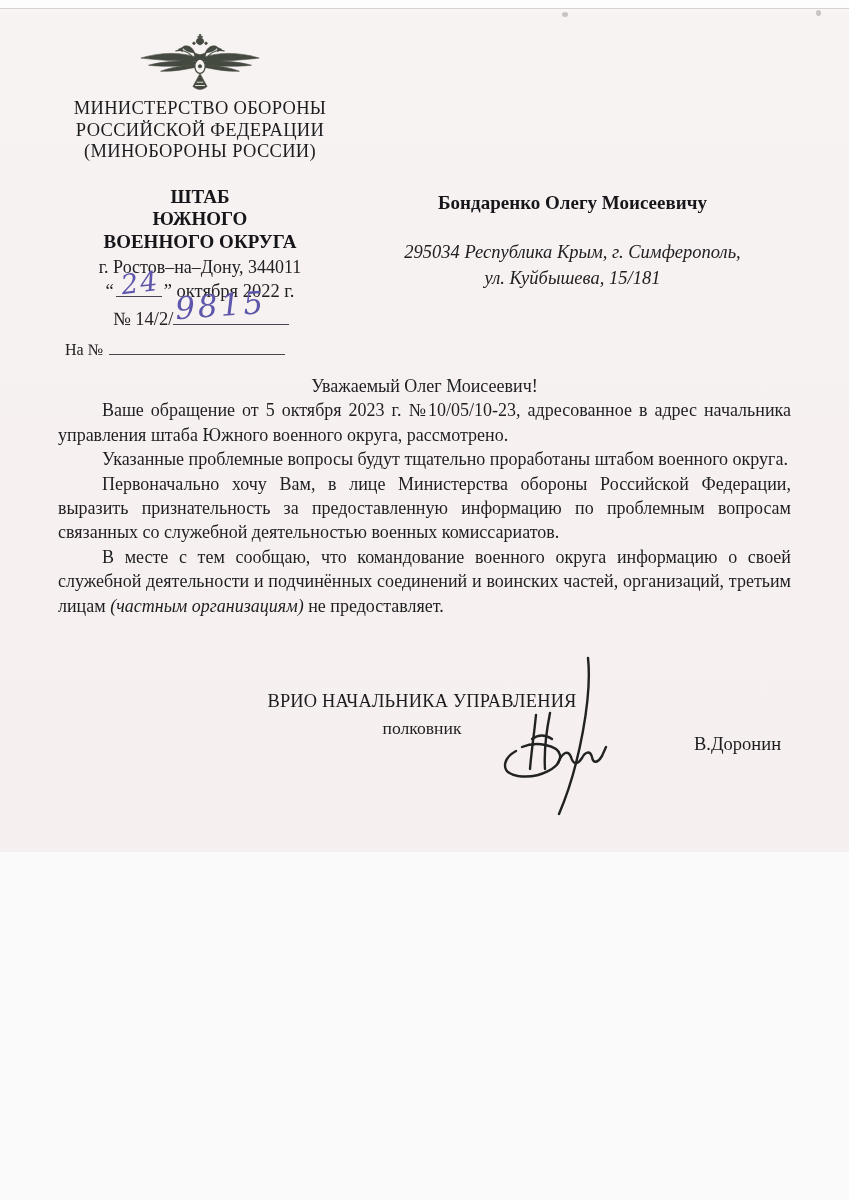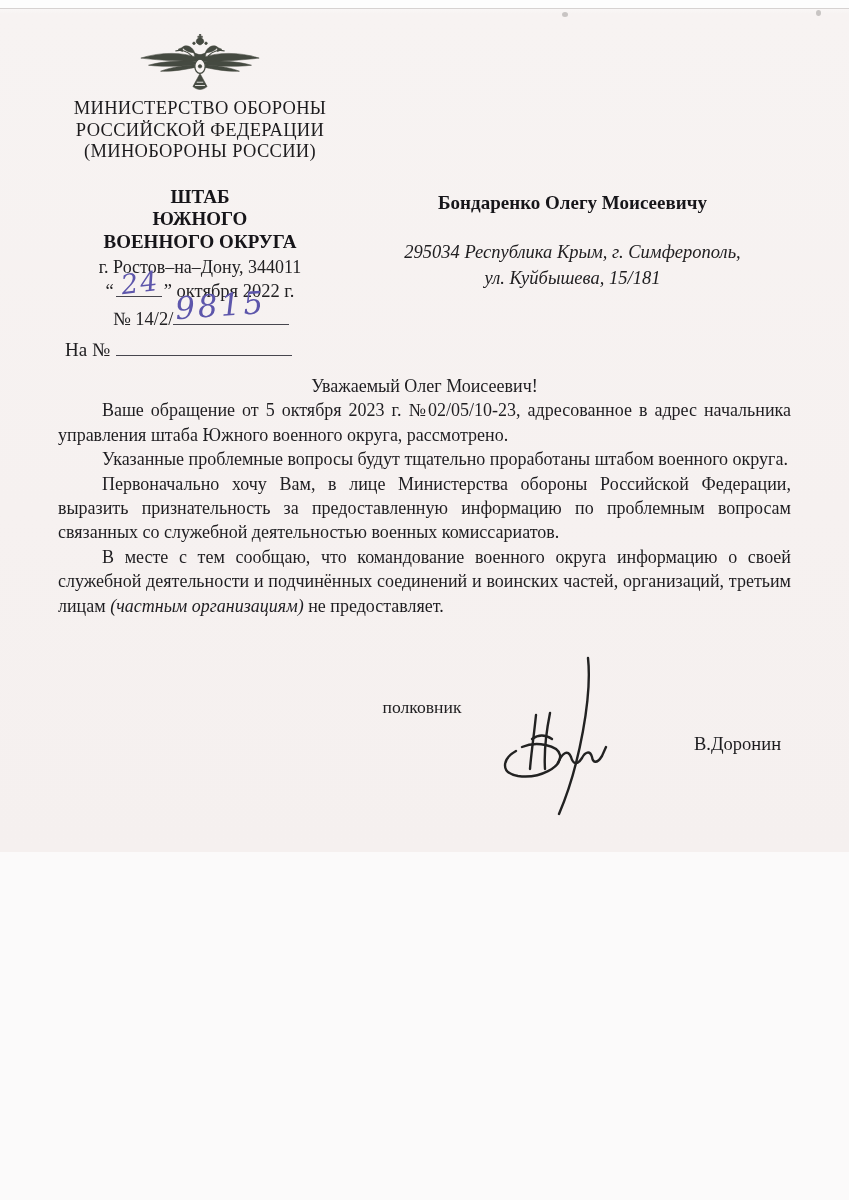--- a/index.html
+++ b/index.html
@@ -25,21 +25,21 @@
   
   .letterhead-left{
     position:absolute;left:55px;top:34px;width:290px;text-align:center;
   }
   .emblem{display:block;margin:0 auto 7px auto;}
   .ministry div{font-size:18.5px;line-height:21.5px;letter-spacing:.3px;color:#1d1c1e;}
   .unit{margin-top:23px;font-weight:bold;font-size:19px;line-height:22.5px;color:#161519;}
   .city{font-size:18px;margin-top:4px;}
   .date-line{font-size:18.5px;margin-top:3px;white-space:nowrap;}
   .num-line{font-size:18.5px;margin-top:7px;text-align:left;padding-left:58px;white-space:nowrap;}
-  .ref-line{font-size:19px;margin-top:9px;text-align:left;padding-left:10px;white-space:nowrap;}
+  .ref-line{font-size:16px;margin-top:9px;text-align:left;padding-left:10px;white-space:nowrap;}
   .blank-line{
     display:inline-block;position:relative;vertical-align:baseline;
     border-bottom:1.4px solid #47464e;height:15px;
   }
   .day-blank{width:46px;margin:0 2px;}
   .num-blank{width:116px;}
   .ref-blank{width:176px;margin-left:6px;}
   .hand{
     position:absolute;font-style:italic;
     font-family:"DejaVu Serif", serif;
@@ -148,27 +148,28 @@
   <div class="recipient">
     <div class="recipient-name">Бондаренко Олегу Моисеевичу</div>
     <div class="recipient-address">
       <div>295034 Республика Крым, г. Симферополь,</div>
       <div>ул. Куйбышева, 15/181</div>
     </div>
   </div>
 
   <div class="body-block">
     <div class="salutation">Уважаемый Олег Моисеевич!</div>
-    <p>Ваше обращение от 5 октября 2023 г. №02/05/10-23, адресованное в адрес начальника управления штаба Южного военного округа, рассмотрено.</p>
+    <p>Ваше обращение от 5 октября 2023 г. №10/05/10-23, адресованное в адрес начальника управления штаба Южного военного округа, рассмотрено.</p>
     <p>Указанные проблемные вопросы будут тщательно проработаны штабом военного округа.</p>
     <p>Первоначально хочу Вам, в лице Министерства обороны Российской Федерации, выразить признательность за предоставленную информацию по проблемным вопросам связанных со служебной деятельностью военных комиссариатов.</p>
     <p><span>В месте с тем сообщаю, что командование военного округа информацию о своей служебной деятельности и подчинённых соединений и воинских частей, организаций, третьим лицам </span><em>(частным организациям)</em><span> не предоставляет.</span></p>
   </div>
 
   <div class="sig-block">
+    <div class="sig-title">ВРИО НАЧАЛЬНИКА УПРАВЛЕНИЯ</div>
     <div class="sig-rank">полковник</div>
   </div>
 
   <svg class="signature-svg" width="130" height="163" viewBox="0 0 130 163">
     <g fill="none" stroke="#222222" stroke-width="2.4" stroke-linecap="round">
       <path d="M96 3 C 100 40, 88 110, 67 159"></path>
       <path d="M24 96 C 10 104, 8 118, 26 121 C 48 124, 70 112, 68 100 C 66 90, 44 86, 30 92"></path>
       <path d="M44 60 C 42 80, 39 100, 38 114"></path>
       <path d="M58 58 C 54 78, 52 98, 53 114"></path>
       <path d="M40 84 C 47 79, 54 80, 60 84"></path>

